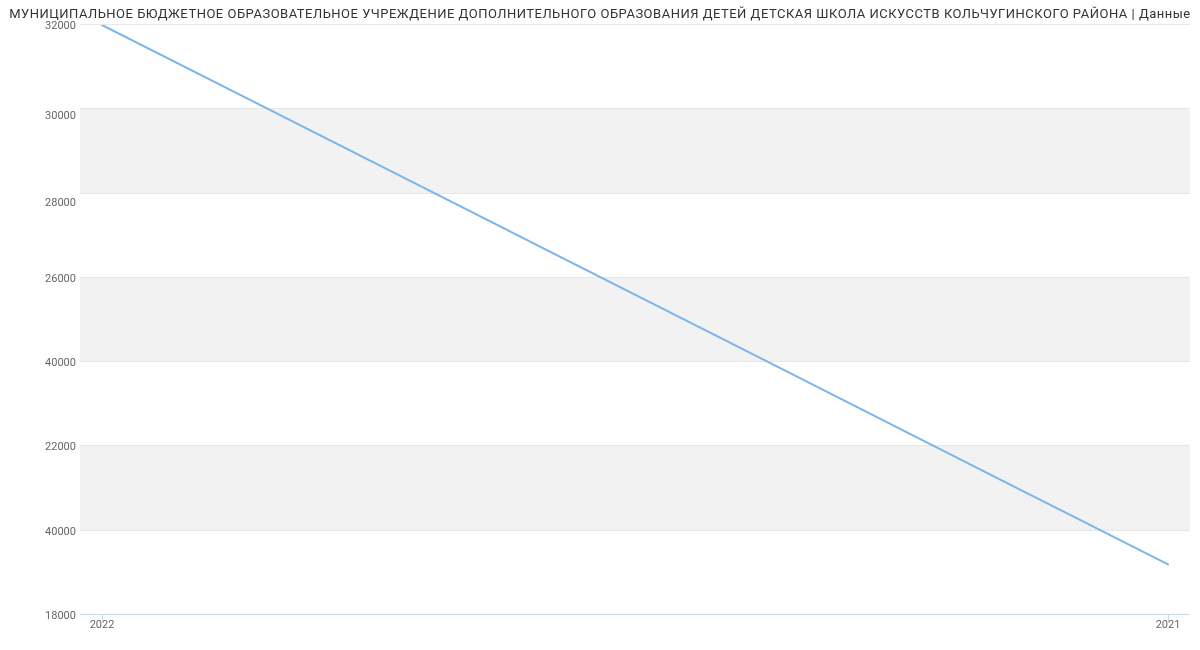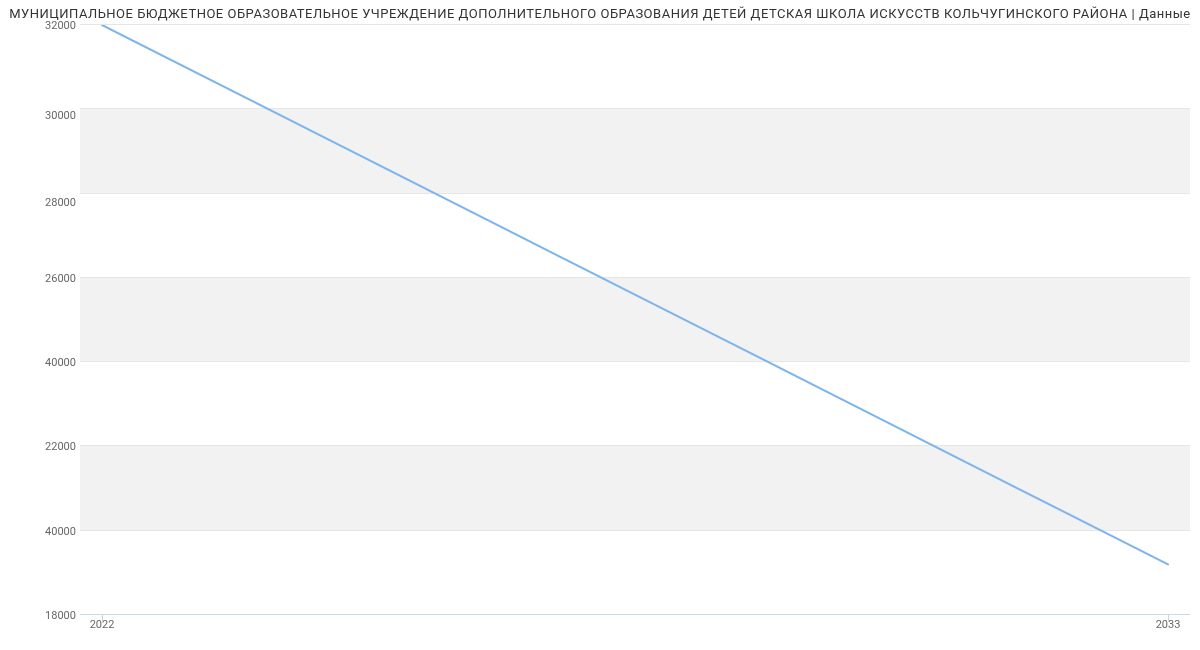--- a/index.html
+++ b/index.html
@@ -118,14 +118,14 @@
   <div class="y-tick-label" style="top: 446.428px; margin-left: 10px;">22000</div>
   <div class="y-tick-label" style="top: 362.143px;">40000</div>
   <div class="y-tick-label" style="top: 277.857px;">26000</div>
   <div class="y-tick-label" style="top: 202px;">28000</div>
   <div class="y-tick-label" style="top: 115px;">30000</div>
   <div class="y-tick-label" style="top: 25px; margin-left: 36px;">32000</div>
 
   <div class="x-tick-mark" style="left: 102px;"></div>
   <div class="x-tick-label" style="left: 102px;">2022</div>
   <div class="x-tick-mark" style="left: 1168px;"></div>
-  <div class="x-tick-label" style="left: 1168px;">2033</div>
+  <div class="x-tick-label" style="left: 1168px;">2021</div>
 </div>
 
 </body></html>

